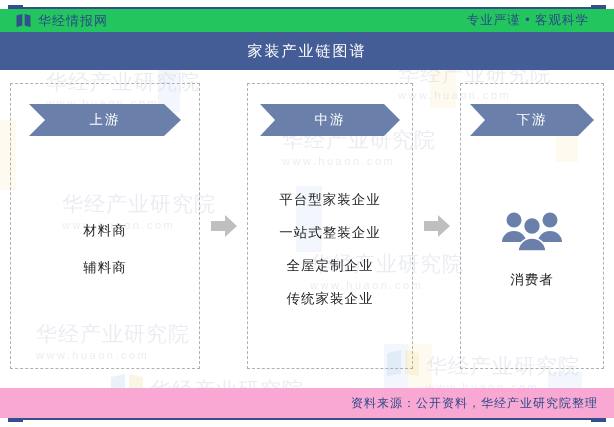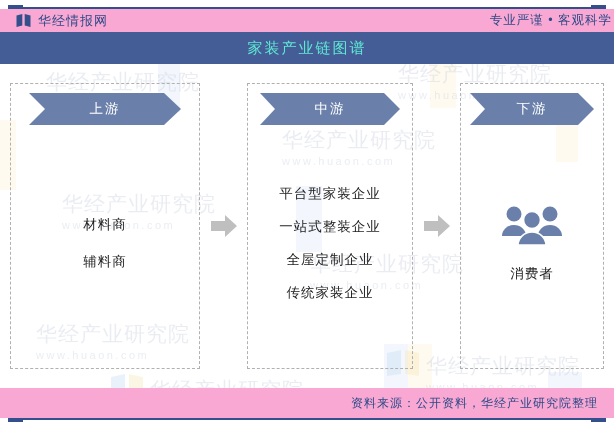--- a/index.html
+++ b/index.html
@@ -82,25 +82,25 @@
   .rule .cap.left { left: 0; }
   .rule .cap.right { right: 0; }
 
   
   .header {
     position: absolute;
     top: 9px;
     left: 0;
     right: 0;
     height: 23px;
-    background: #f9a8d4;
+    background: #22c55e;
     display: flex;
     align-items: center;
     justify-content: space-between;
-    padding: 0 2px 0 16px;
+    padding: 0 25px 0 16px;
     box-sizing: border-box;
     z-index: 3;
   }
   .brand {
     display: flex;
     align-items: center;
     gap: 7px;
   }
   .brand-icon {
     width: 15px;
@@ -117,23 +117,23 @@
     color: #2c4a87;
     letter-spacing: 1px;
   }
 
   
   .titlebar {
     position: absolute;
     top: 32px;
     left: 0;
     right: 0;
-    height: 32px;
+    height: 38px;
     background: #455d96;
-    color: #5eead4;
+    color: #ffffff;
     display: flex;
     align-items: center;
     justify-content: center;
     z-index: 3;
   }
   .titlebar .title {
     font-size: 15px;
     letter-spacing: 2px;
   }
 
@@ -171,21 +171,21 @@
     min-width: 28px;
   }
   .arrow {
     width: 26px;
     height: 24px;
     display: block;
   }
 
   .banner {
     position: relative;
-    margin-top: 9px;
+    margin-top: 20px;
     height: 32px;
     display: flex;
     align-items: center;
     justify-content: center;
     color: #ffffff;
     font-size: 13.5px;
     letter-spacing: 2px;
   }
   .panel.upstream  .banner { width: 152px; }
   .panel.midstream .banner { width: 140px; }

